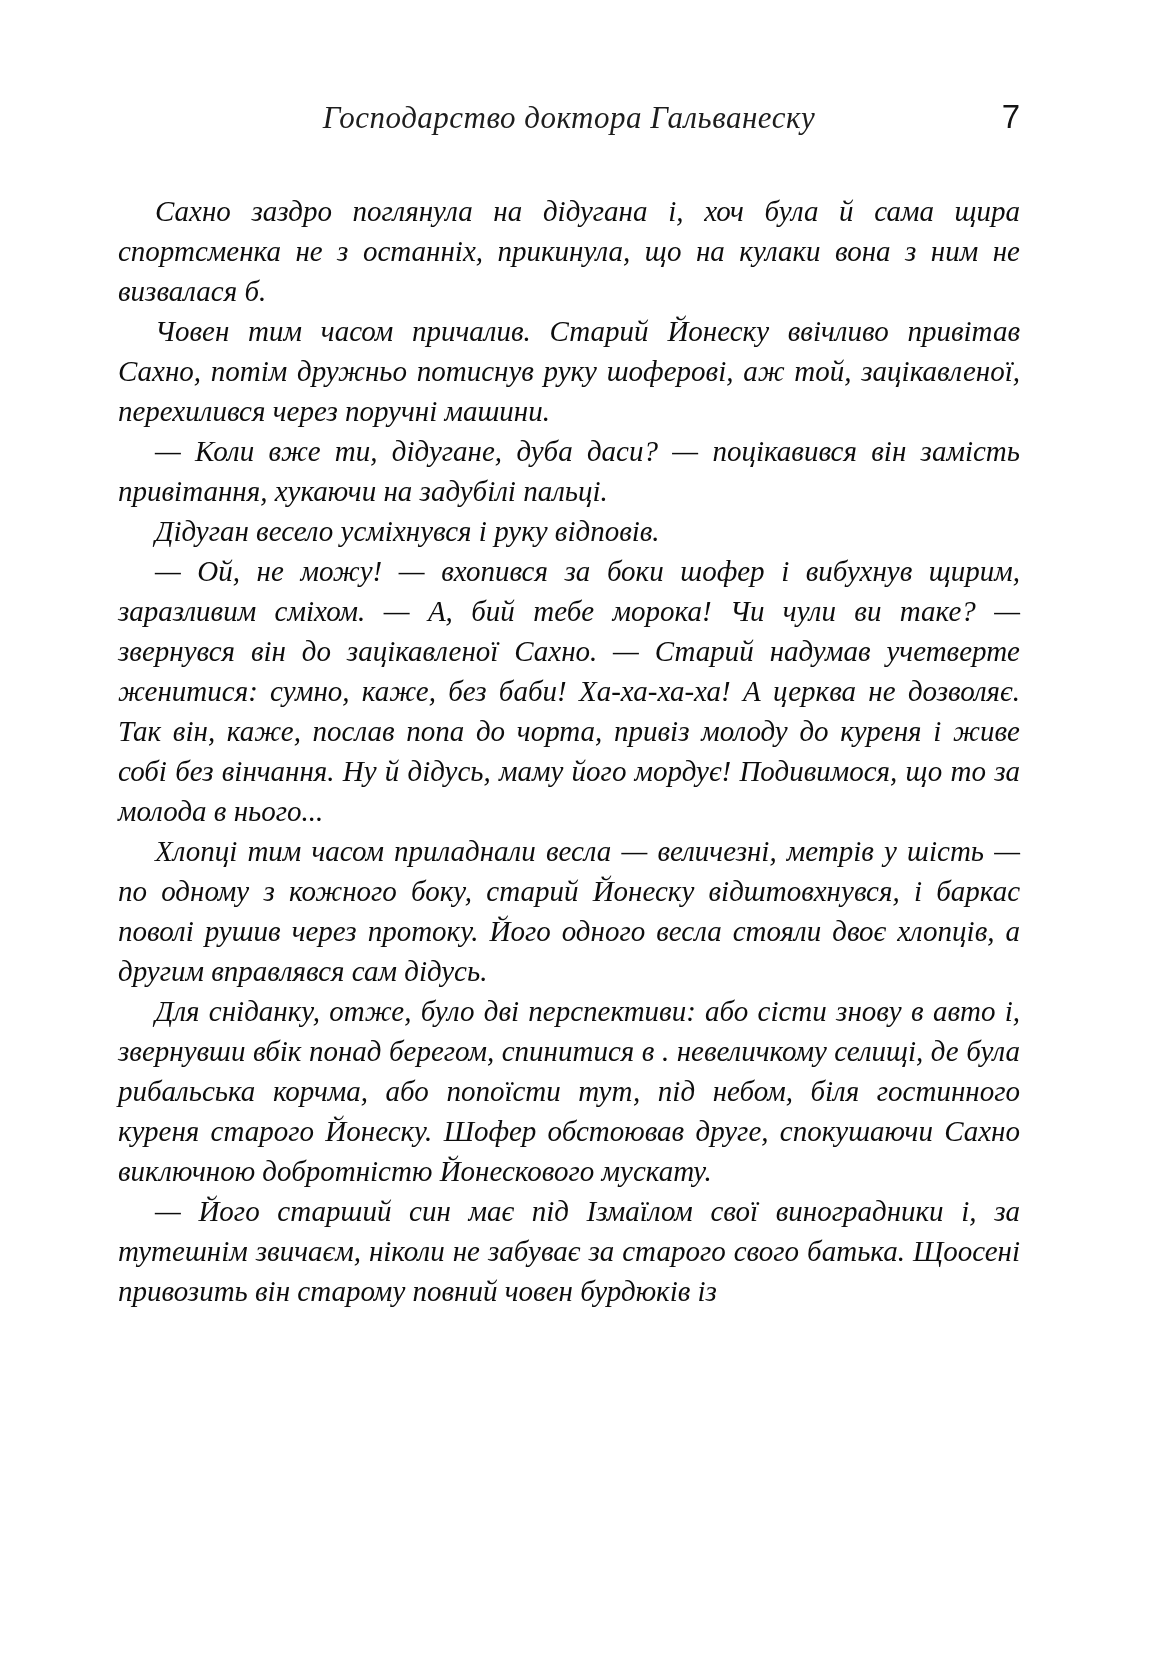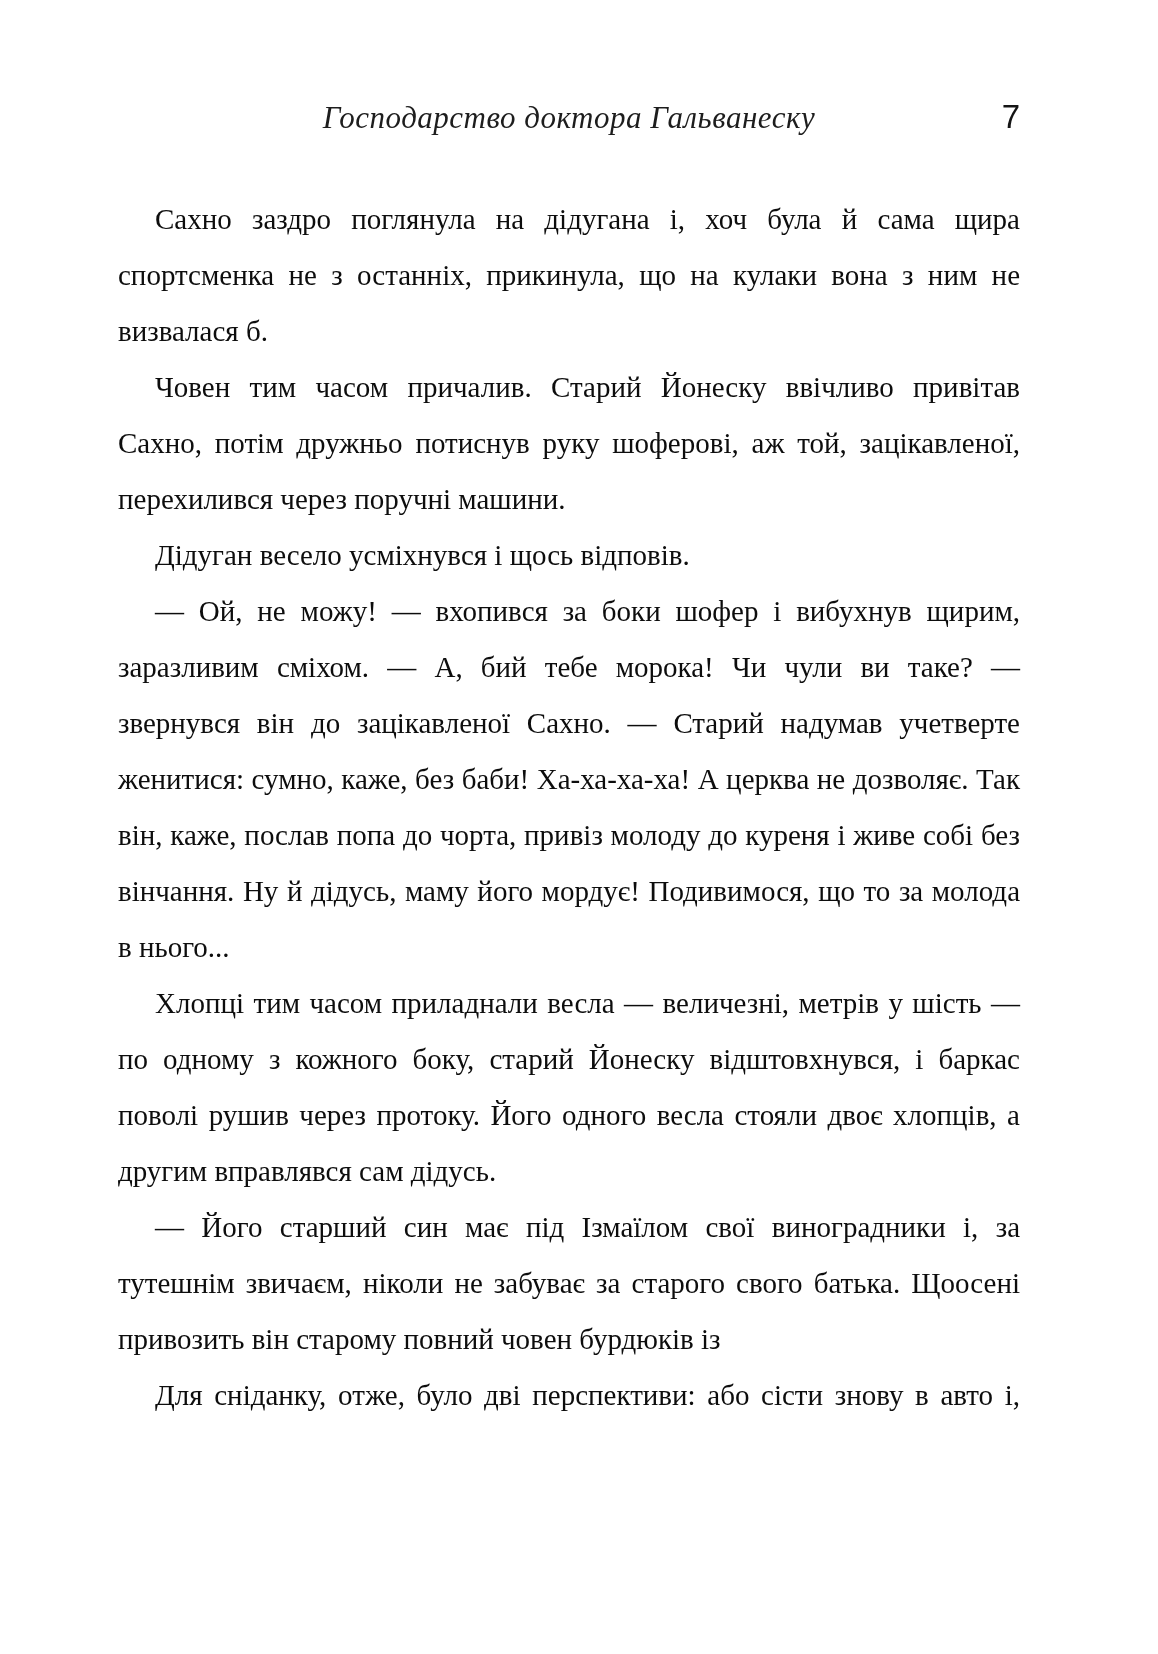--- a/index.html
+++ b/index.html
@@ -44,43 +44,45 @@
     font-weight: normal;
     font-size: 33px;
     color: #141414;
   }
   .body-text {
     position: absolute;
     top: 191px;
     left: 118px;
     width: 902px;
     font-size: 29px;
-    line-height: 56px;
+    line-height: 40px;
     text-align: justify;
     color: #0d0d0d;
+    font-style: italic;
   }
   .body-text p {
     margin: 0;
     padding: 0;
     text-indent: 37px;
   }
 </style>
 </head>
 <body>
 
 <div class="page">
 
   <div class="running-header">
     <span class="header-title">Господарство доктора Гальванеску</span>
     <span class="page-number">7</span>
   </div>
 
   <div class="body-text">
     <p>Сахно заздро поглянула на дідугана і, хоч була й сама щира спортсменка не з останніх, прикинула, що на кулаки вона з ним не визвалася б.</p>
     <p>Човен тим часом причалив. Старий Йонеску ввічливо привітав Сахно, потім дружньо потиснув руку шоферові, аж той, зацікавленої, перехилився через поручні машини.</p>
-    <p>Дідуган весело усміхнувся і щось відповів.</p>
+    <p>— Коли вже ти, дідугане, дуба даси? — поцікавився він замість привітання, хукаючи на задубілі пальці.</p>
+    <p>Дідуган весело усміхнувся і руку відповів.</p>
     <p>— Ой, не можу! — вхопився за боки шофер і вибухнув щирим, заразливим сміхом. — А, бий тебе морока! Чи чули ви таке? — звернувся він до зацікавленої Сахно. — Старий надумав учетверте женитися: сумно, каже, без баби! Ха-ха-ха-ха! А церква не дозволяє. Так він, каже, послав попа до чорта, привіз молоду до куреня і живе собі без вінчання. Ну й дідусь, маму його мордує! Подивимося, що то за молода в нього...</p>
     <p>Хлопці тим часом приладнали весла — величезні, метрів у шість — по одному з кожного боку, старий Йонеску відштовхнувся, і баркас поволі рушив через протоку. Його одного весла стояли двоє хлопців, а другим вправлявся сам дідусь.</p>
+    <p>Для сніданку, отже, було дві перспективи: або сісти знову в авто і, звернувши вбік понад берегом, спинитися в . невеличкому селищі, де була рибальська корчма, або попоїсти тут, під небом, біля гостинного куреня старого Йонеску. Шофер обстоював друге, спокушаючи Сахно виключною добротністю Йонескового мускату.</p>
     <p>— Його старший син має під Ізмаїлом свої виноградники і, за тутешнім звичаєм, ніколи не забуває за старого свого батька. Щоосені привозить він старому повний човен бурдюків із</p>
-    <p>Для сніданку, отже, було дві перспективи: або сісти знову в авто і, звернувши вбік понад берегом, спинитися в . невеличкому селищі, де була рибальська корчма, або попоїсти тут, під небом, біля гостинного куреня старого Йонеску. Шофер обстоював друге, спокушаючи Сахно виключною добротністю Йонескового мускату.</p>
   </div>
 
 </div>
 
 </body></html>

